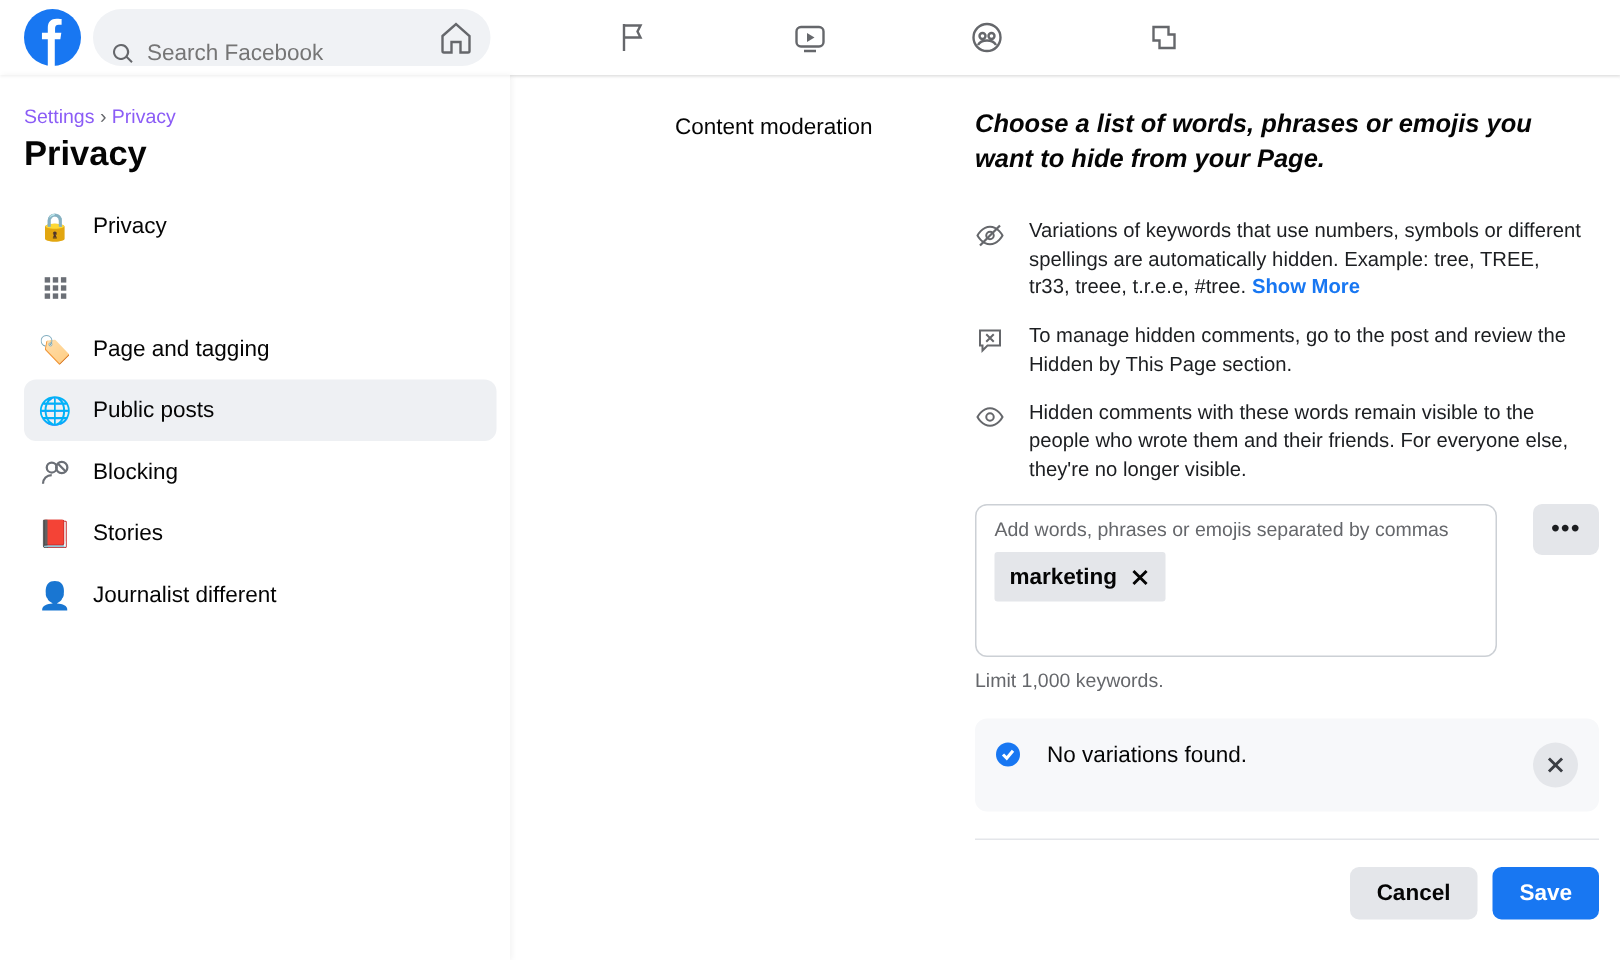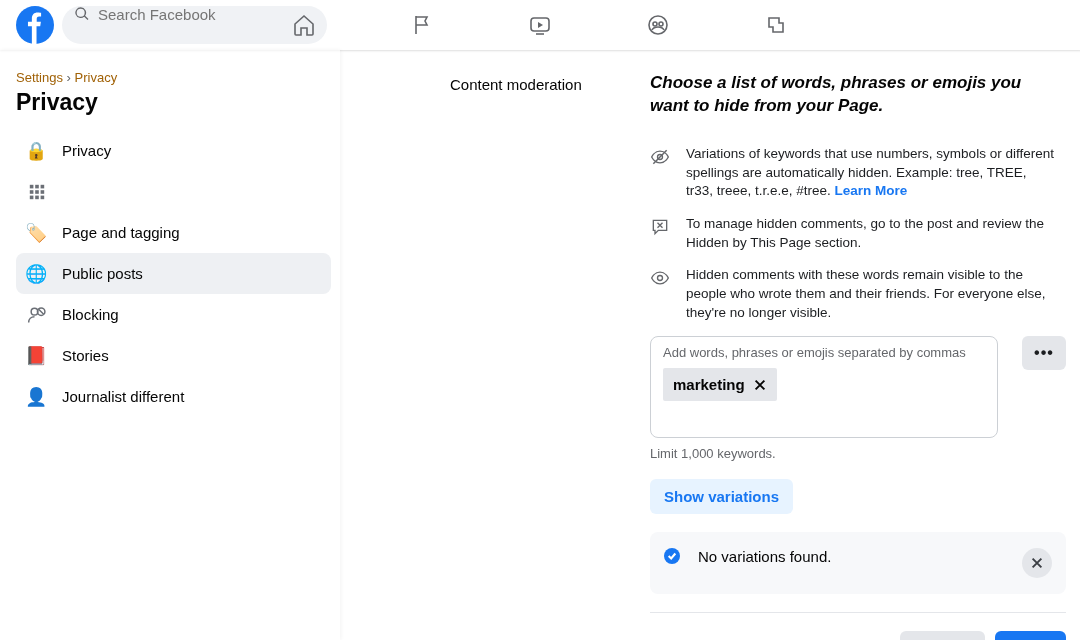--- a/index.html
+++ b/index.html
@@ -1,34 +1,34 @@
 <!DOCTYPE html>
 <html><head>
 <meta charset="utf-8">
 <style>
   * { box-sizing: border-box; margin: 0; padding: 0; font-family: -apple-system, BlinkMacSystemFont, "Segoe UI", Helvetica, Arial, sans-serif; }
   body { background: #fff; color: #050505; width: 1080px; height: 640px; overflow: hidden; }
 
   
   .topbar { position: relative; height: 50px; display: flex; align-items: center; padding: 0 16px; box-shadow: 0 1px 2px rgba(0,0,0,0.06); }
   .logo { width: 38px; height: 38px; flex-shrink: 0; }
-  .search-wrap { margin-left: 8px; width: 265px; height: 38px; background: #f0f2f5; border-radius: 50px; display: flex; align-items: flex-start; padding: 0 12px; }
+  .search-wrap { margin-left: 8px; width: 265px; height: 38px; background: #f0f2f5; border-radius: 50px; display: flex; align-items: flex-end; padding: 0 12px; }
   .search-wrap svg { width: 16px; height: 16px; fill: #65676b; flex-shrink: 0; }
   .search-wrap input { border: none; background: transparent; outline: none; font-size: 15px; color: #65676b; margin-left: 8px; width: 100%; }
   .topnav { position: absolute; left: 0; right: 0; display: flex; justify-content: center; gap: 8px; pointer-events: none; }
   .topnav-item { width: 110px; height: 50px; display: flex; align-items: center; justify-content: center; border-radius: 8px; pointer-events: auto; }
   .topnav-item svg { width: 24px; height: 24px; fill: none; stroke: #65676b; stroke-width: 1.6; }
 
   .under-shadow { position:absolute; left: 340px; right: 0; top: 50px; height: 3px; box-shadow: inset 0 2px 2px -1px rgba(0,0,0,0.08); }
 
   
   .body { display: flex; height: calc(640px - 50px); }
   .sidebar { width: 340px; border-right: 1px solid rgba(0,0,0,0); box-shadow: 1px 0 4px rgba(0,0,0,0.05); padding: 12px 8px 0 16px; }
   .crumbs { font-size: 13px; color: #65676b; padding: 8px 0 0 0; }
-  .crumbs a { color: #a16207; text-decoration: none; }
+  .crumbs a { color: #8b5cf6; text-decoration: none; }
   .page-title { font-size: 23px; font-weight: 700; margin: 4px 0 14px 0; }
   .nav { list-style: none; }
   .nav li { display: flex; align-items: center; height: 41px; border-radius: 8px; padding: 0 10px; font-size: 15px; font-weight: 500; color: #050505; cursor: pointer; }
   .nav li.active { background: #eef0f3; }
   .nav-icon { width: 22px; height: 22px; display: flex; align-items: center; justify-content: center; margin-right: 14px; font-size: 18px; }
 
   
   .main { flex: 1; display: flex; }
   .label-col { width: 310px; padding: 26px 16px 0 0; text-align: left; }
   .section-label { font-size: 15px; font-weight: 400; color: #050505; padding-left: 110px; }
@@ -190,21 +190,21 @@
 
       <div class="info-row">
         <div class="icn">
           <svg viewBox="0 0 24 24">
               <path d="M2 12s3.5-7 10-7 10 7 10 7-3.5 7-10 7S2 12 2 12z" fill="none" stroke="#65676b" stroke-width="1.6"></path>
               <circle cx="12" cy="12" r="3" fill="none" stroke="#65676b" stroke-width="1.6"></circle>
               <line x1="4" y1="20" x2="20" y2="4" stroke="#65676b" stroke-width="1.8"></line>
             </svg>
         </div>
         <div class="txt">
-          <span>Variations of keywords that use numbers, symbols or different spellings are automatically hidden. Example: tree, TREE, tr33, treee, t.r.e.e, #tree. </span><span class="learn-more">Learn More</span>
+          <span>Variations of keywords that use numbers, symbols or different spellings are automatically hidden. Example: tree, TREE, tr33, treee, t.r.e.e, #tree. </span><span class="learn-more">Show More</span>
         </div>
       </div>
 
       <div class="info-row">
         <div class="icn">
           <svg viewBox="0 0 24 24">
               <path d="M4 4h16v12H10l-4 4v-4H4V4z" fill="none" stroke="#65676b" stroke-width="1.6"></path>
               <path d="M9 7l6 6M15 7l-6 6" stroke="#65676b" stroke-width="1.6"></path>
             </svg>
         </div>
@@ -231,21 +231,20 @@
                   <path d="M3 3l10 10M13 3L3 13"></path>
                 </svg>
             </span>
           </span>
         </div>
         <div class="more-btn">•••</div>
       </div>
 
       <div class="limit">Limit 1,000 keywords.</div>
 
-      <div class="show-var">Show variations</div>
 
       <div class="alert">
         <div class="alert-ic">
           <svg viewBox="0 0 12 12">
               <path d="M2 6l3 3 5-6"></path>
             </svg>
         </div>
         <div class="alert-txt">No variations found.</div>
         <div class="alert-close">
           <svg viewBox="0 0 16 16">

